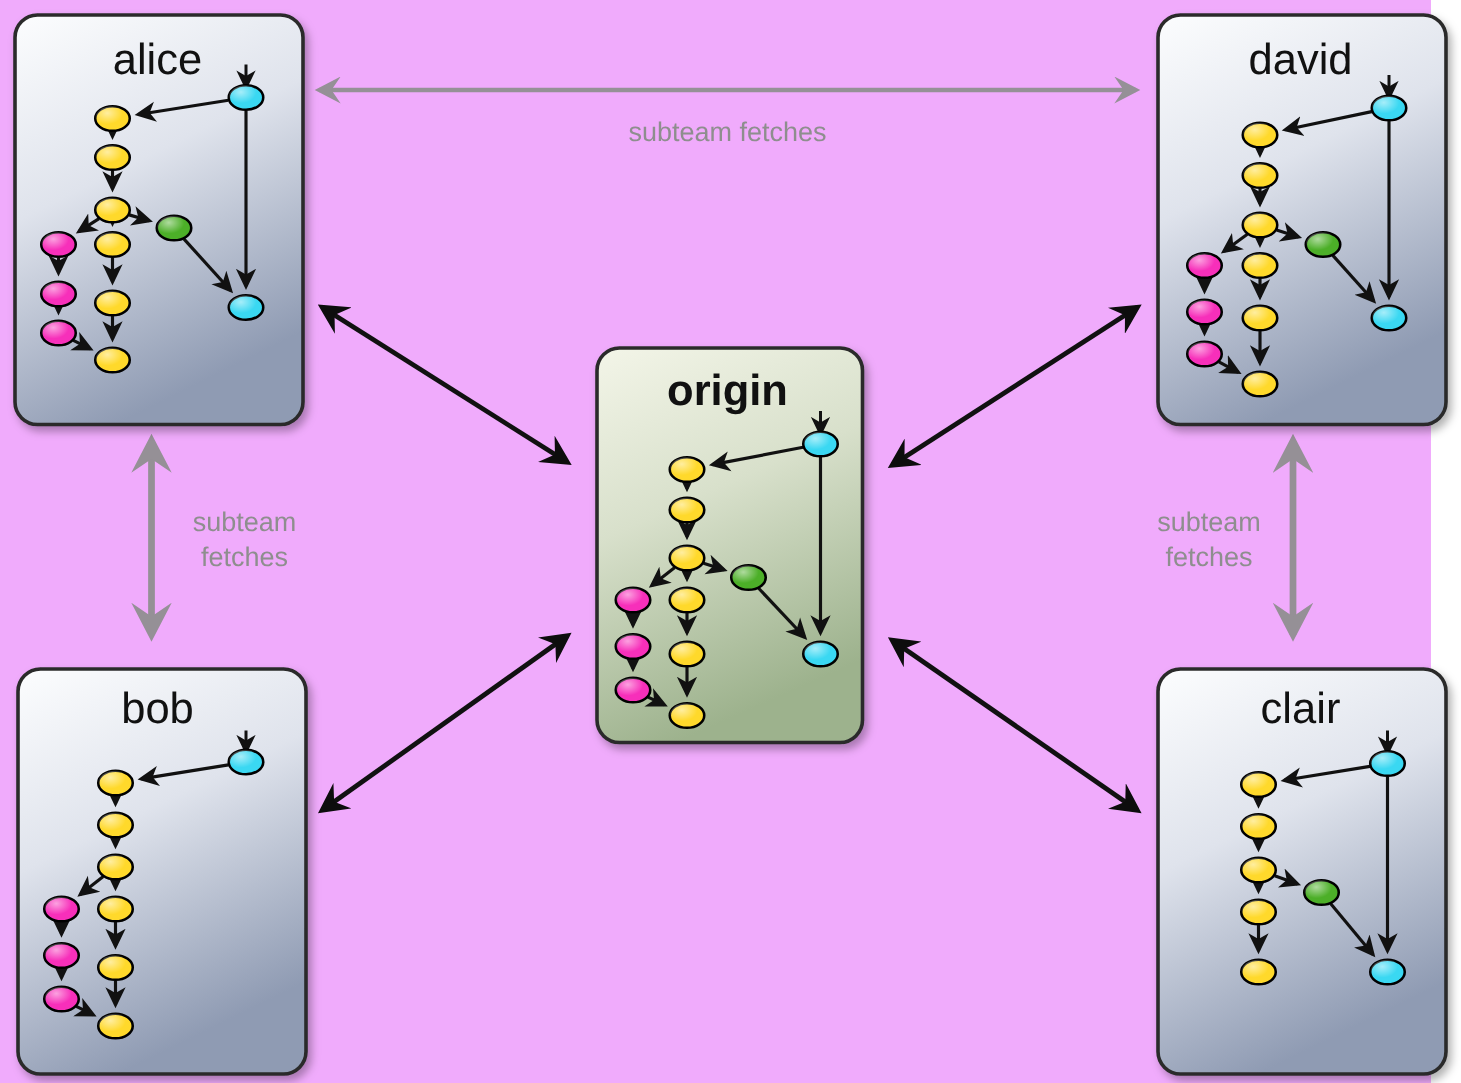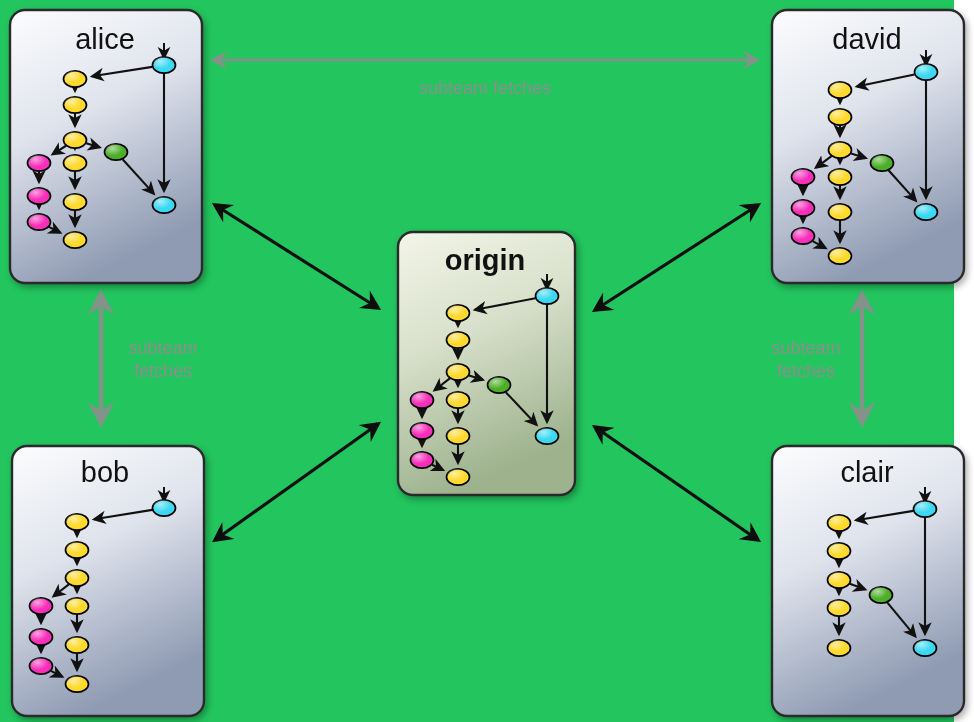--- a/index.html
+++ b/index.html
@@ -1,17 +1,17 @@
 <!DOCTYPE html>
 <html><head>
 <meta charset="utf-8">
 <style>
   html,body{margin:0;padding:0;background:#ffffff;}
   body{width:974px;height:722px;font-family:"Liberation Sans",sans-serif;overflow:hidden;}
-  #stage{position:relative;width:954px;height:722px;background:#22c55e;}
+  #stage{position:relative;width:954px;height:722px;background:#f0abfc;}
   svg{position:absolute;left:0;top:0;}
   .repo-title{font-family:"Liberation Sans",sans-serif;fill:#111111;text-anchor:middle;}
   .repo-title.normal{font-size:29px;font-weight:400;}
   .repo-title.bold{font-size:29px;font-weight:700;}
   .edge-label{font-family:"Liberation Sans",sans-serif;fill:#8e8e8e;font-size:18px;text-anchor:middle;}
 </style>
 </head>
 <body>
 
 <div id="stage">

